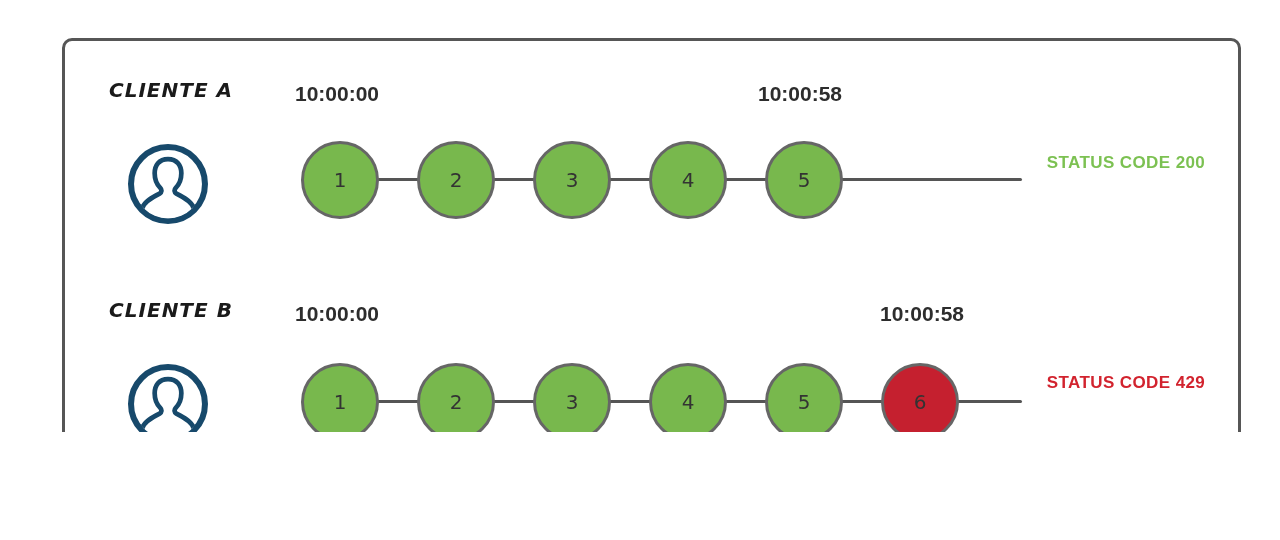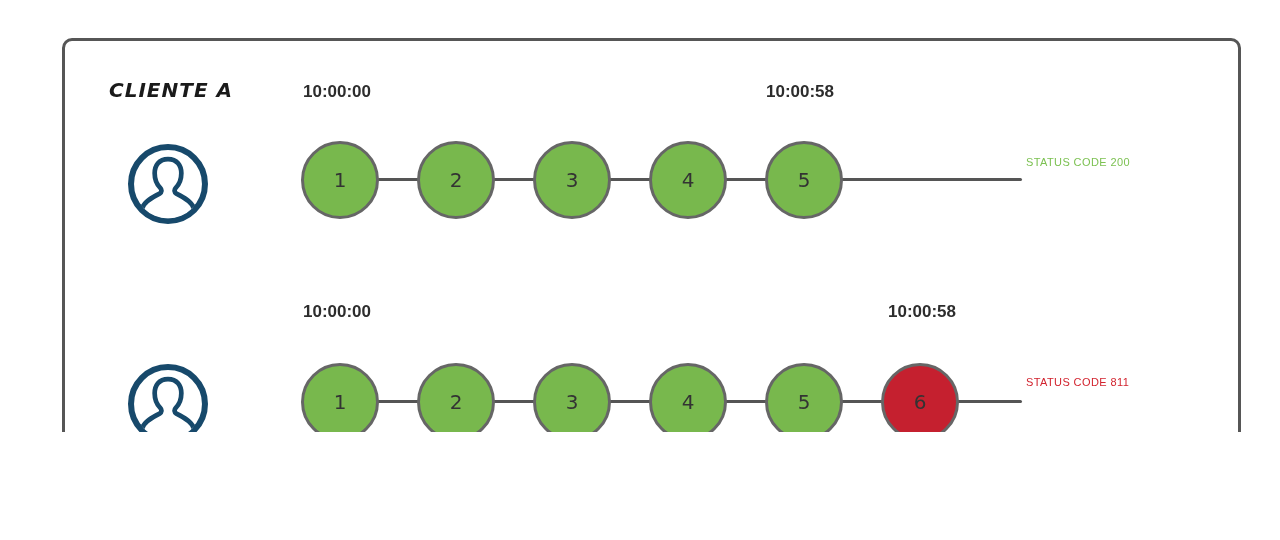--- a/index.html
+++ b/index.html
@@ -35,21 +35,21 @@
   }
   .avatar {
     position: absolute;
     width: 86px; height: 86px;
   }
   .time {
     position: absolute;
     width: 110px;
     text-align: center;
     font-weight: 700;
-    font-size: 17px;
+    font-size: 21px;
     color: #2d2d2d;
     white-space: nowrap;
   }
   .timeline-line {
     position: absolute;
     height: 3px;
     background: #555555;
     border-radius: 2px;
   }
   .circle {
@@ -63,22 +63,23 @@
     justify-content: center;
     font-family: "DejaVu Sans", sans-serif;
     font-size: 20px;
     color: #333333;
   }
   .circle.ok { background: #78b84d; }
   .circle.rate_limited { background: #c5202f; }
   .status {
     position: absolute;
     width: 200px;
-    font-weight: 400;
-    font-size: 11px;
+    text-align: center;
+    font-weight: 700;
+    font-size: 17px;
     letter-spacing: 0.4px;
     line-height: 21px;
     white-space: nowrap;
   }
   .status.green { color: #7cc152; }
   .status.red   { color: #d2232e; }
 </style>
 </head>
 <body>
 
@@ -110,20 +111,21 @@
   <div class="circle ok" style="left:301px; top:141px;">1</div>
   <div class="circle ok" style="left:417px; top:141px;">2</div>
   <div class="circle ok" style="left:533px; top:141px;">3</div>
   <div class="circle ok" style="left:649px; top:141px;">4</div>
   <div class="circle ok" style="left:765px; top:141px;">5</div>
 
   <div class="status green" style="left:1026px; top:152px;">
     <div>STATUS CODE 200</div>
   </div>
 
+  <div class="client-label" style="left:96px; top:298px;">CLIENTE B</div>
 
   <div class="avatar" style="left:125px; top:361px;">
     <svg viewBox="0 0 100 100" width="86" height="86">
       <defs>
           <clipPath id="clipB">
             <circle cx="50" cy="50" r="40"></circle>
           </clipPath>
         </defs>
       <circle cx="50" cy="50" r="43" fill="#ffffff" stroke="#17496b" stroke-width="7"></circle>
       <g clip-path="url(#clipB)" fill="#ffffff" stroke="#17496b" stroke-width="5.5" stroke-linejoin="round">
@@ -138,16 +140,16 @@
   <div class="timeline-line" style="left:340px; top:400px; width:682px;"></div>
 
   <div class="circle ok" style="left:301px; top:363px;">1</div>
   <div class="circle ok" style="left:417px; top:363px;">2</div>
   <div class="circle ok" style="left:533px; top:363px;">3</div>
   <div class="circle ok" style="left:649px; top:363px;">4</div>
   <div class="circle ok" style="left:765px; top:363px;">5</div>
   <div class="circle rate_limited" style="left:881px; top:363px;">6</div>
 
   <div class="status red" style="left:1026px; top:372px;">
-    <div>STATUS CODE 811</div>
+    <div>STATUS CODE 429</div>
   </div>
 
 </div>
 
 </body></html>

